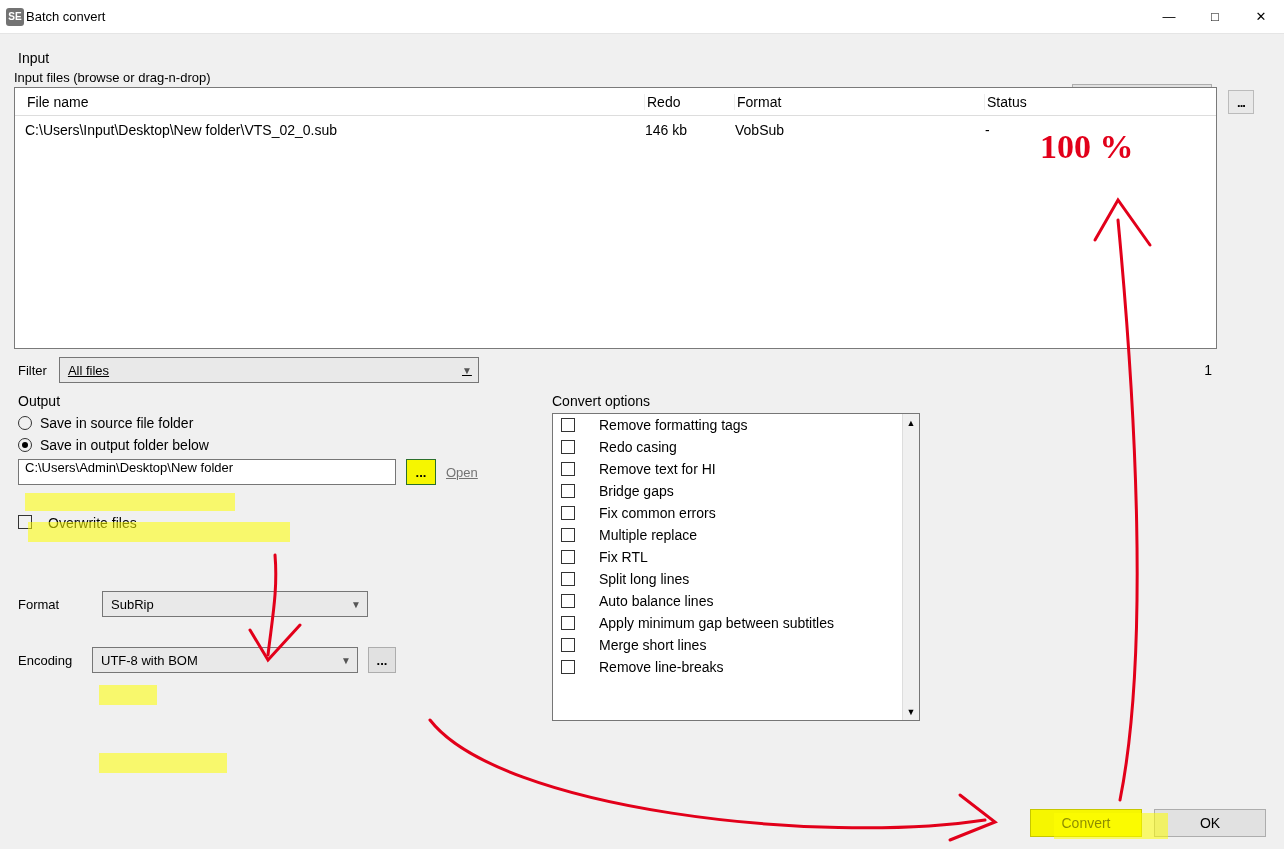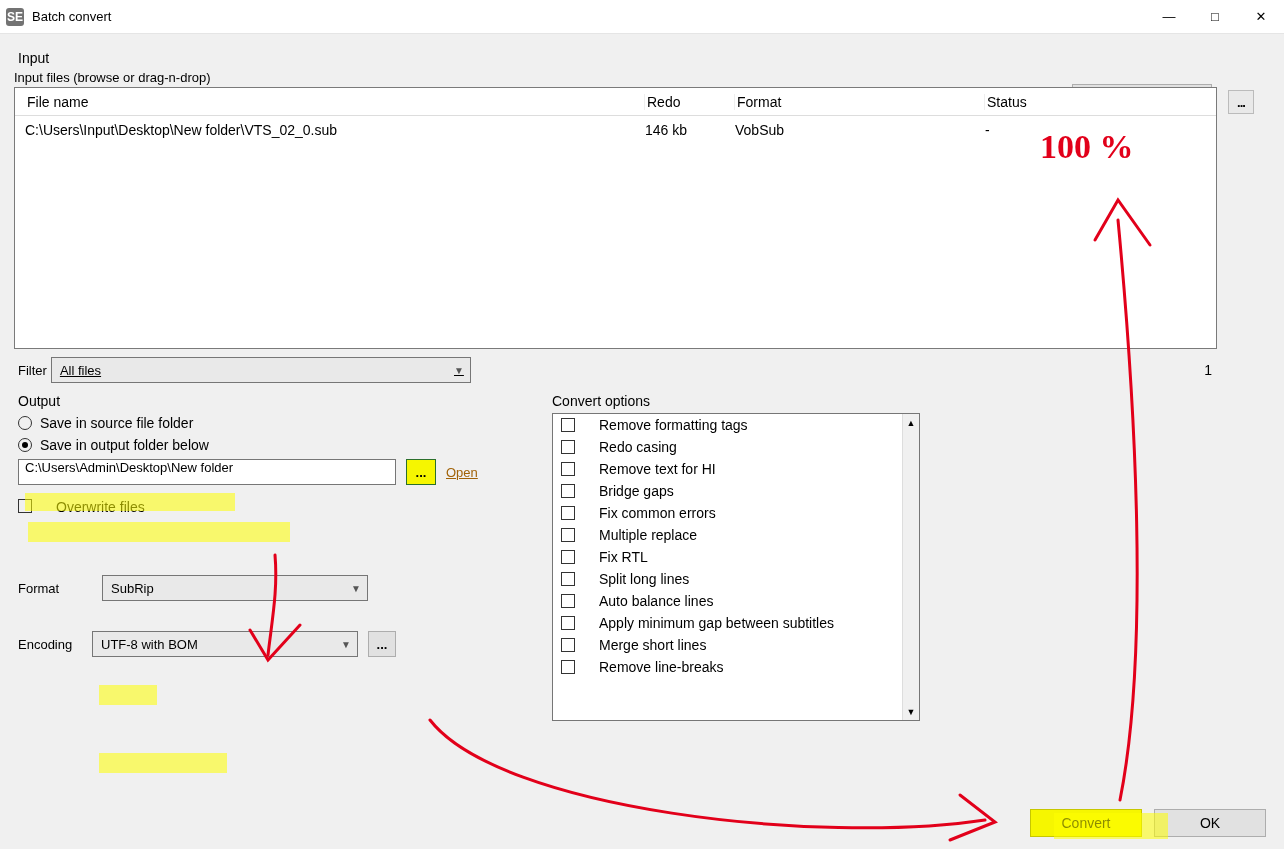--- a/index.html
+++ b/index.html
@@ -20,22 +20,22 @@
     align-items: center;
     background: #fff;
     border-bottom: 1px solid #e5e5e5;
     padding-left: 6px;
   }
   .titlebar .app-icon {
     width: 18px; height: 18px;
     background: #737373;
     border-radius: 3px;
     display: flex; align-items: center; justify-content: center;
-    color: #fff; font-size: 12px; font-weight: bold;
-    margin-right: 8px;
+    color: #fff; font-size: 10px; font-weight: bold;
+    margin-right: 2px;
   }
   .titlebar .title { font-size: 13px; }
   .titlebar .win-controls { margin-left: auto; display: flex; }
   .titlebar .win-btn {
     width: 46px; height: 34px;
     display: flex; align-items: center; justify-content: center;
     font-size: 13px;
   }
   .content {
     padding: 10px 12px 0 12px;
@@ -80,21 +80,21 @@
     grid-template-columns: 620px 90px 250px 1fr;
     align-items: center;
     padding: 0 10px;
     height: 28px;
     font-size: 14px;
   }
   .file-table .thead { border-bottom: 1px solid #ddd; }
   .file-table .thead > div { border-right: 1px solid #eee; padding-left: 2px; }
   .file-table .thead > div:last-child { border-right:none; }
 
-  .filter-row { display:flex; align-items:center; gap:4px; margin: 8px 0 0 6px; }
+  .filter-row { display:flex; align-items:center; gap:12px; margin: 8px 0 0 6px; }
   .dropdown {
     height: 26px; border: 1px solid #767676; background: #e9e9e9;
     display:flex; align-items:center; justify-content:space-between;
     padding: 0 6px 0 8px;
   }
   .dropdown .arrow { font-size: 10px; color:#555; }
   .filter-dd { width: 420px; text-decoration: underline; }
   .filter-count { margin-left: auto; margin-right: 60px; font-size: 14px; }
 
   
@@ -105,22 +105,22 @@
   .outpath-row { display:flex; align-items:center; gap:10px; margin: 4px 0 8px 0; }
   .textbox {
     height: 26px; border: 1px solid #767676; background:#fff;
     padding: 0 6px; display:flex; align-items:flex-start;
     width: 378px;
   }
   .small-btn {
     width: 30px; height: 26px; border:1px solid #2b6f2b; background:#f6f600;
     display:flex; align-items:center; justify-content:center; font-weight:bold;
   }
-  .open-link { color:#a16207; text-decoration:underline; }
-  .overwrite-row { display:flex; align-items:flex-start; gap:24px; margin-top: 14px; font-size:14px; }
+  .open-link { color:#737373; text-decoration:underline; }
+  .overwrite-row { display:flex; align-items:flex-start; gap:16px; margin-top: 30px; font-size:14px; }
 
   .fmt-row { display:flex; align-items:center; gap:20px; margin-top: 60px; }
   .fmt-dd { width: 266px; }
   .enc-row { display:flex; align-items:center; gap:10px; margin-top: 30px; }
   .enc-dd { width: 266px; }
   .enc-more { width:28px; height:26px; border:1px solid #adadad; background:#e1e1e1; display:flex; align-items:center; justify-content:center; font-weight:bold; }
 
   
   .convopt {
     position:absolute; left: 540px; top: 0px;

